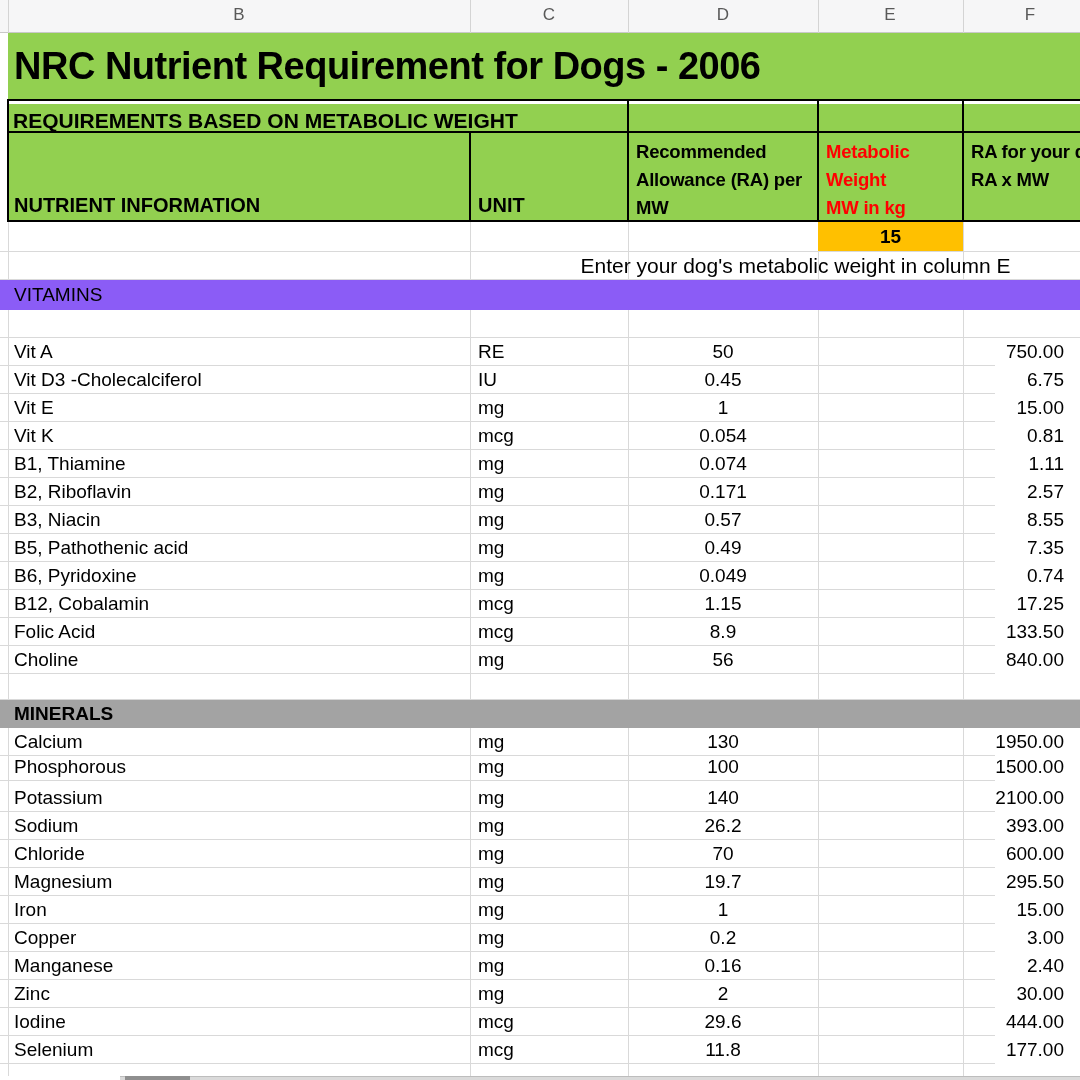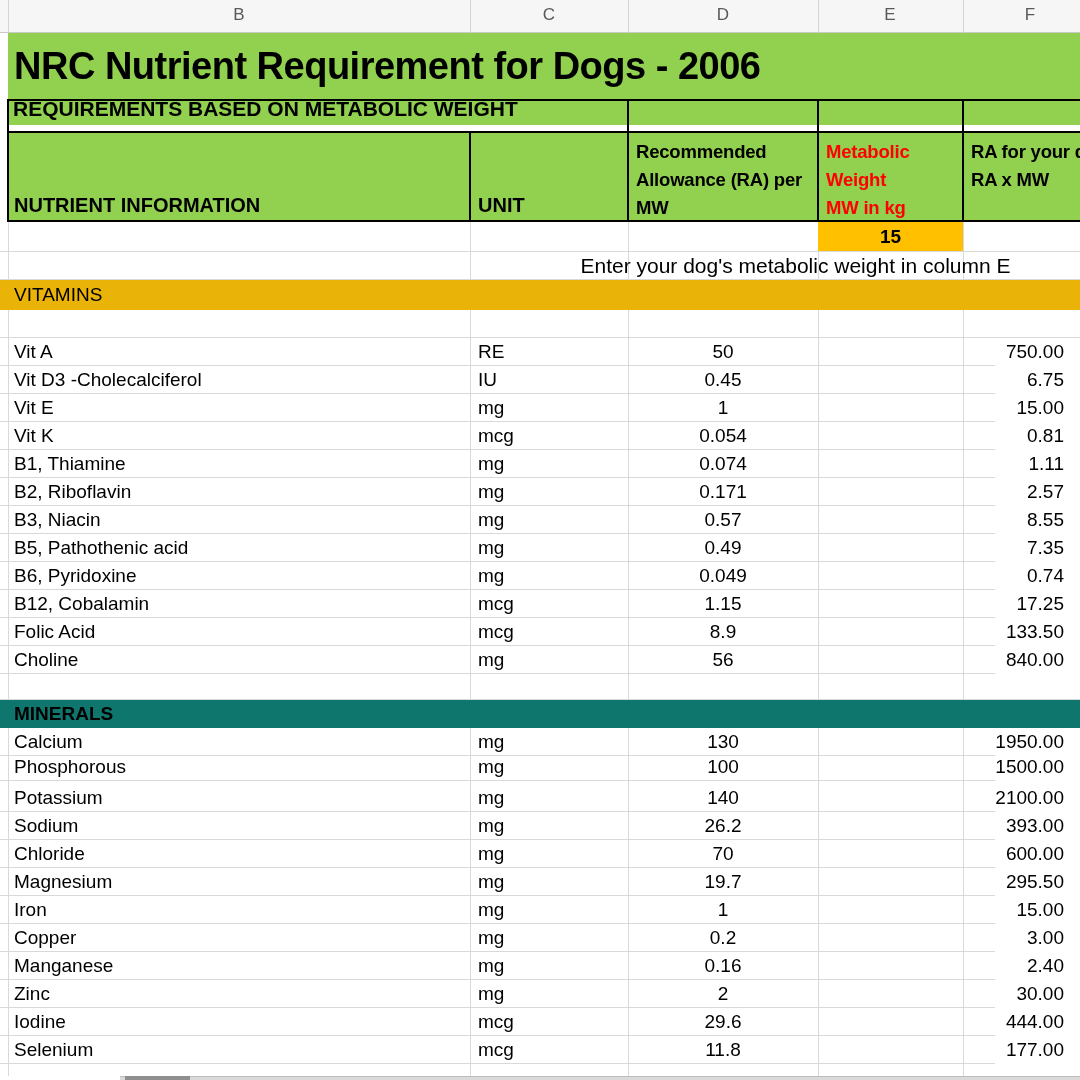--- a/index.html
+++ b/index.html
@@ -10,21 +10,21 @@
   #colstrip{position:absolute;left:0;top:0;width:1080px;height:33px;background:#f6f6f7;
             border-bottom:1px solid #c9c9c9;box-sizing:border-box;}
   .col-letter{position:absolute;top:5px;transform:translateX(-50%);font-size:17px;color:#595959;}
   .col-sep{position:absolute;top:0;width:1px;height:33px;background:#d4d4d4;}
 
   
   .green{background:#92D050;}
   #title-cell{position:absolute;left:8px;top:33px;width:1072px;height:67px;
               display:flex;align-items:center;padding-left:6px;box-sizing:border-box;}
   #title-cell span{font-size:38px;font-weight:bold;letter-spacing:-0.5px;white-space:nowrap;}
-  #req-cell{position:absolute;left:8px;top:92px;width:1072px;height:33px;
+  #req-cell{position:absolute;left:8px;top:104px;width:1072px;height:33px;
             display:flex;align-items:center;padding-left:5px;box-sizing:border-box;}
   #req-cell span{font-size:21px;font-weight:bold;white-space:nowrap;}
   #header-row{position:absolute;left:8px;top:133px;width:1072px;height:89px;}
   .hdr-bottom{position:absolute;bottom:5px;font-size:20px;font-weight:bold;white-space:nowrap;}
   .hdr-lines{position:absolute;top:5px;font-size:18.5px;font-weight:bold;line-height:28px;
              letter-spacing:-0.2px;white-space:nowrap;}
   .red-text{color:#FF0000;}
 
   
   .hblack{position:absolute;height:2px;background:#000;}
@@ -128,21 +128,21 @@
   <div class="hline" style="left:0;top:337px;width:1080px"></div>
   <div class="hline" style="left:0;top:699px;width:1080px"></div>
 
   <div id="mw-cell">15</div>
 
   <div id="hint-cell">
     <span>Enter your dog's metabolic weight in column E</span>
   </div>
 
   <div id="rows-root">
-      <div class="section-band" style="top: 280px; height: 30px; background: #eab308;">
+      <div class="section-band" style="top: 280px; height: 30px; background: #8b5cf6;">
         <span>VITAMINS</span>
       </div>
       <div class="data-row" style="top: 338px;">
         <div class="cell cell-name">Vit A</div>
         <div class="cell cell-unit">RE</div>
         <div class="cell cell-ra">50</div>
         <div class="cell cell-total">750.00</div>
       </div>
       <div class="data-row" style="top: 366px; padding-left: 42px;">
         <div class="cell cell-name">Vit D3 -Cholecalciferol</div>
@@ -203,21 +203,21 @@
         <div class="cell cell-unit">mcg</div>
         <div class="cell cell-ra">8.9</div>
         <div class="cell cell-total">133.50</div>
       </div>
       <div class="data-row" style="top: 646px;">
         <div class="cell cell-name">Choline</div>
         <div class="cell cell-unit">mg</div>
         <div class="cell cell-ra">56</div>
         <div class="cell cell-total">840.00</div>
       </div>
-      <div class="section-band bold" style="top: 700px; height: 28px; background: #0f766e;">
+      <div class="section-band bold" style="top: 700px; height: 28px; background: #a3a3a3;">
         <span>MINERALS</span>
       </div>
       <div class="data-row" style="top: 728px;">
         <div class="cell cell-name">Calcium</div>
         <div class="cell cell-unit">mg</div>
         <div class="cell cell-ra">130</div>
         <div class="cell cell-total">1950.00</div>
       </div>
       <div class="data-row" style="top: 753px; padding-left: 23px;">
         <div class="cell cell-name">Phosphorous</div>

